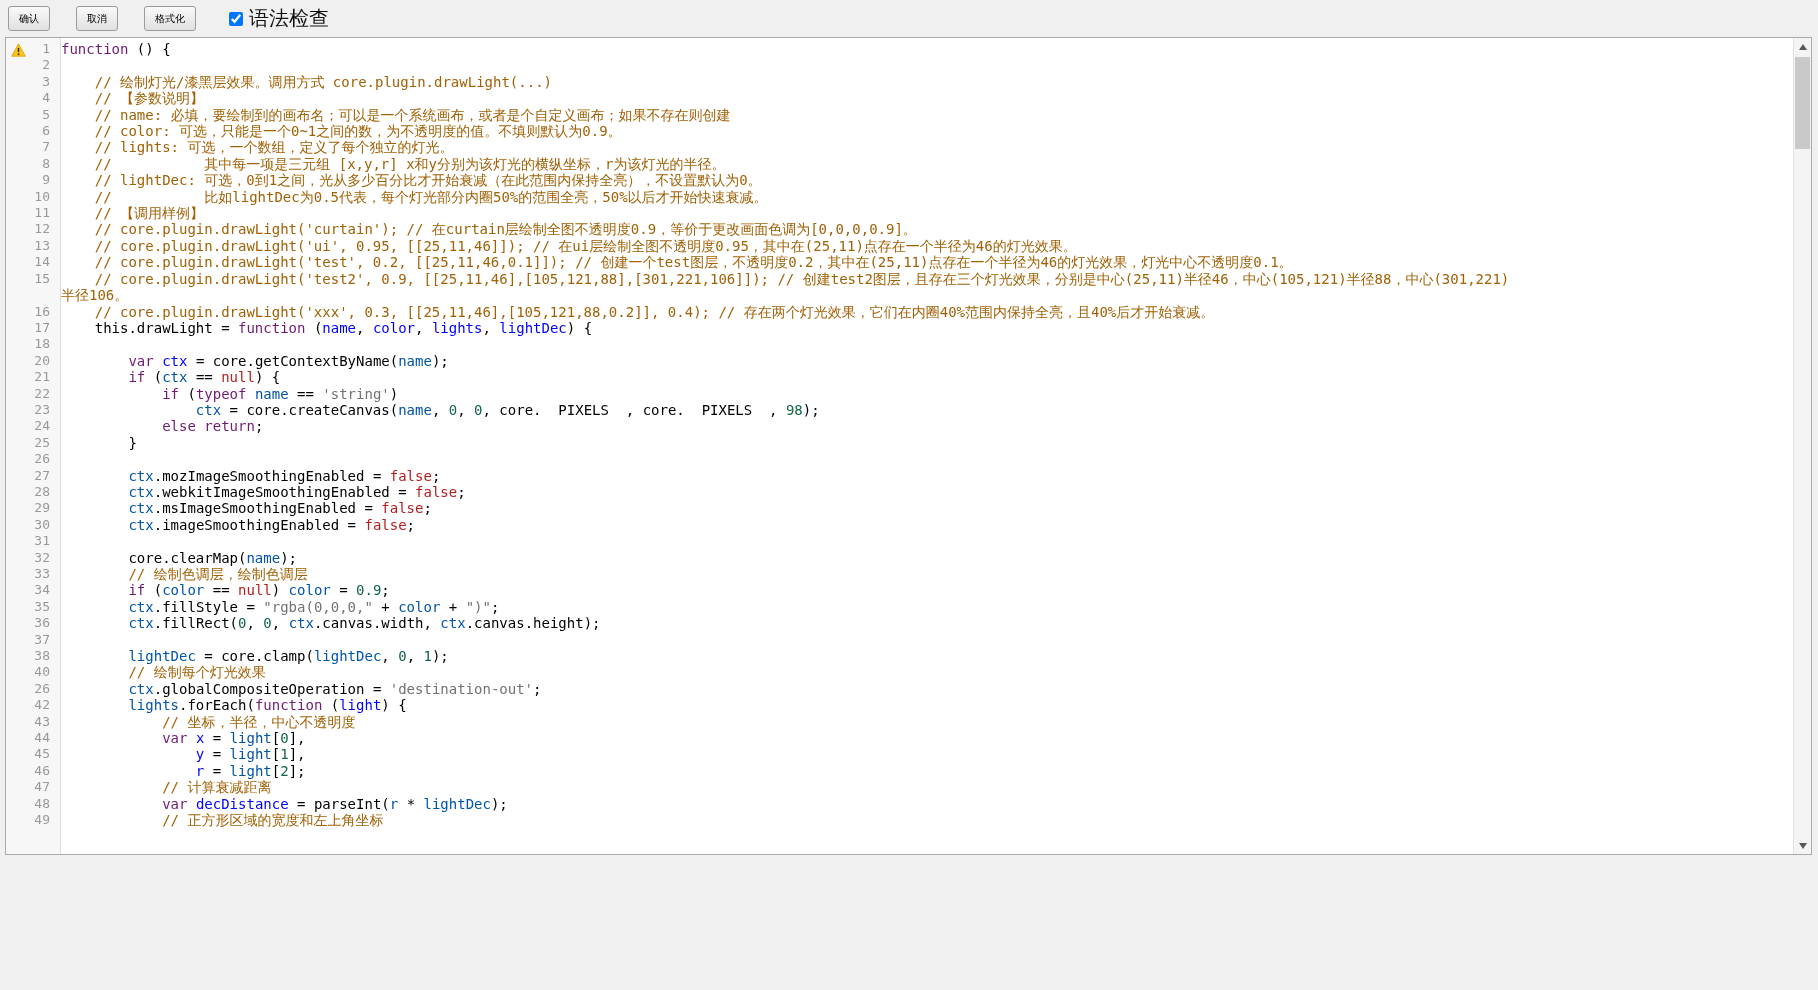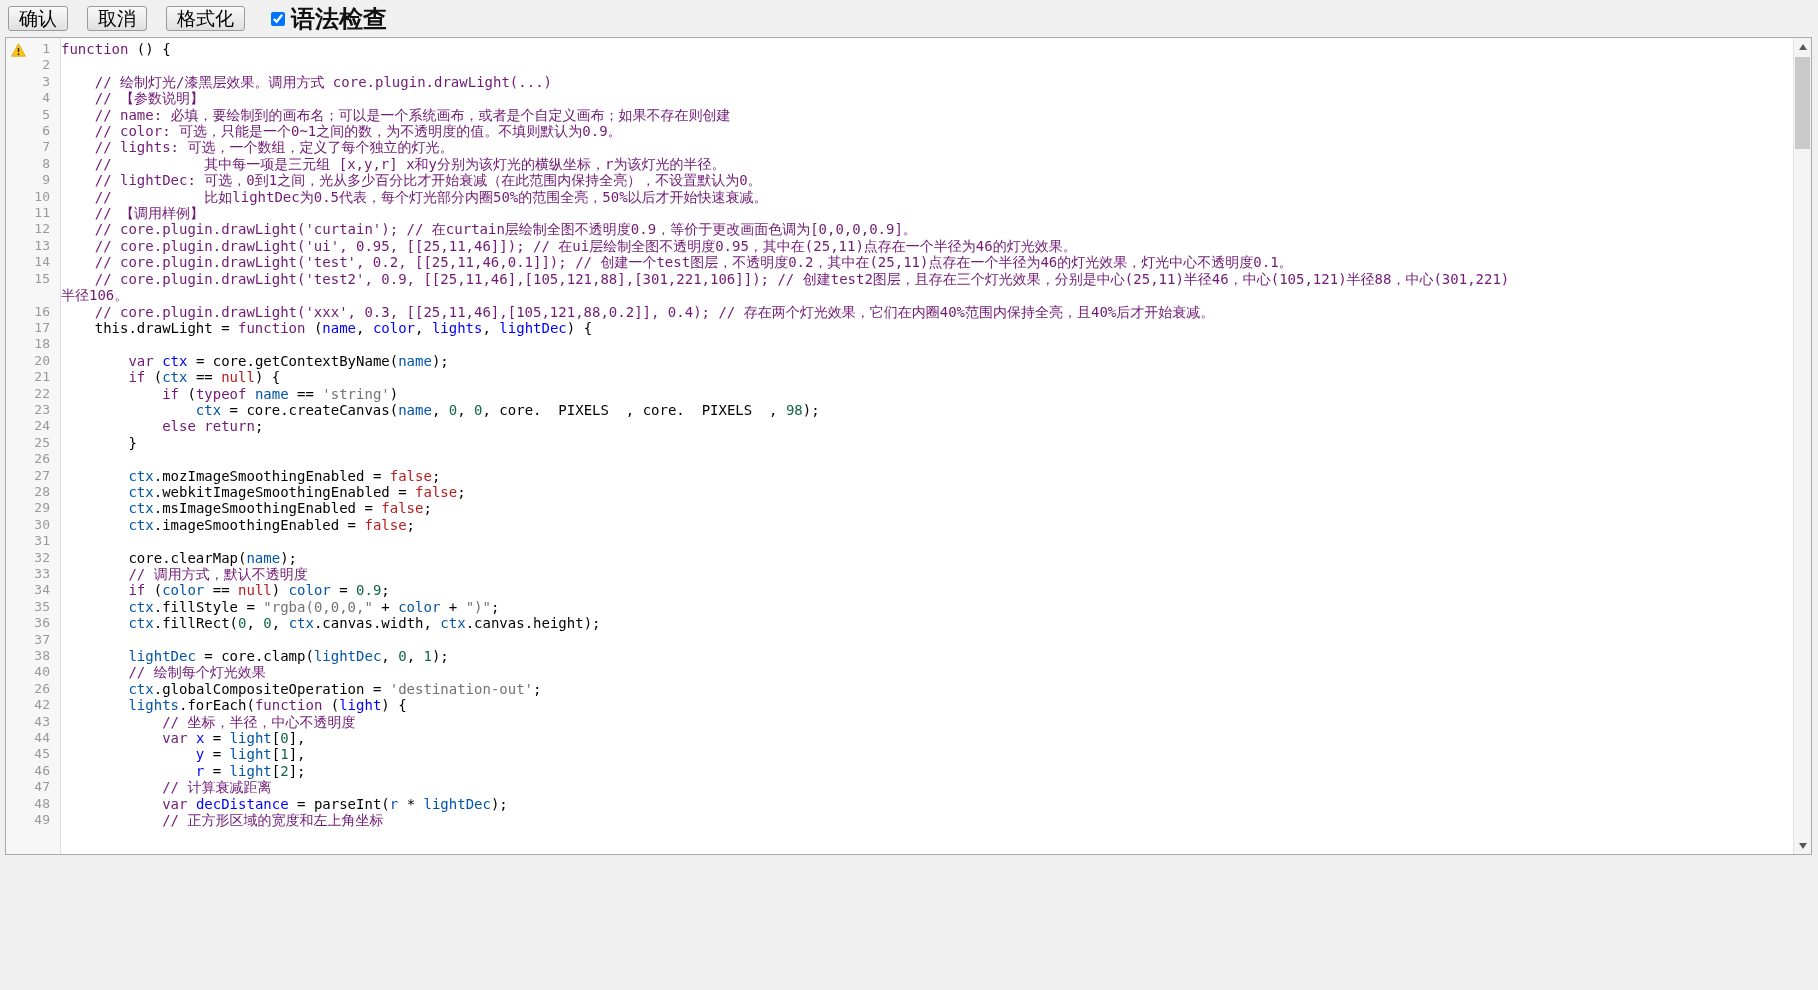--- a/index.html
+++ b/index.html
@@ -4,28 +4,28 @@
 <style>
   html,body{margin:0;padding:0;}
   body{
     width:1818px;height:990px;background:#f0f0f0;
     font-family:"Liberation Sans",sans-serif;
     overflow:hidden;position:relative;
   }
   
   .toolbar{height:37px;display:flex;align-items:center;padding-left:8px;}
   .btn{
-    font-size:19px;line-height:15px;padding:4px 10px;margin-right:19px;
+    font-size:10px;line-height:15px;padding:4px 10px;margin-right:26px;
     border:1px solid #9b9b9b;border-radius:3px;color:#000;
     background:linear-gradient(#f9f9f9,#e0e0e0);
     font-family:"Liberation Sans",sans-serif;cursor:default;
   }
   .chk-wrap{display:flex;align-items:center;margin-left:7px;}
   .chk{width:14px;height:14px;margin:0 6px 0 0;}
-  .chk-label{font-size:24px;color:#111;font-weight:bold;}
+  .chk-label{font-size:20px;color:#111;}
   
   .editor{
     position:absolute;left:5px;right:6px;top:37px;height:818px;
     background:#fff;border:1px solid #a9a9a9;box-sizing:border-box;overflow:hidden;
   }
   .gutter-bg{
     position:absolute;left:0;top:0;bottom:0;width:54px;
     background:#f7f7f7;border-right:1px solid #ddd;
   }
   .code-lines{
@@ -36,21 +36,21 @@
   .cm-row{display:flex;align-items:flex-start;}
   .cm-marker{width:21px;flex:none;height:16.4px;padding-left:5px;box-sizing:border-box;}
   .cm-marker svg{width:15px;height:14px;margin-top:2px;display:block;}
   .cm-gutter-num{
     width:27px;flex:none;text-align:right;color:#999;
     padding-right:4px;box-sizing:border-box;font-size:13px;
   }
   .cm-code{flex:1;white-space:pre;min-height:16.4px;padding-left:7px;color:#000;overflow:hidden;}
   
   .tk-p{color:#000;}
-  .tk-c{color:#701a75;margin-top:10px;}
+  .tk-c{color:#a16207;margin-top:10px;}
   .tk-k{color:#701a75;}
   .tk-d{color:#00f;}
   .tk-v{color:#05a;}
   .tk-n{color:#164;}
   .tk-a{color:#b91c1c;}
   .tk-s{color:#737373;}
   
   .vscrollbar{
     position:absolute;top:0;right:0;width:18px;height:100%;
     background:#f4f4f4;border-left:1px solid #e2e2e2;box-sizing:border-box;z-index:2;
@@ -243,21 +243,21 @@
         <div class="cm-code"></div>
       </div>
       <div class="cm-row">
         <div class="cm-marker"></div>
         <div class="cm-gutter-num">32</div>
         <div class="cm-code"><span class="tk-p">        core.clearMap(</span><span class="tk-v">name</span><span class="tk-p">);</span></div>
       </div>
       <div class="cm-row">
         <div class="cm-marker"></div>
         <div class="cm-gutter-num">33</div>
-        <div class="cm-code"><span class="tk-c">        // 调用方式，默认不透明度</span></div>
+        <div class="cm-code"><span class="tk-c">        // 绘制色调层，绘制色调层</span></div>
       </div>
       <div class="cm-row">
         <div class="cm-marker"></div>
         <div class="cm-gutter-num">34</div>
         <div class="cm-code"><span class="tk-p">        </span><span class="tk-k">if</span><span class="tk-p"> (</span><span class="tk-v">color</span><span class="tk-p"> == </span><span class="tk-a">null</span><span class="tk-p">) </span><span class="tk-v">color</span><span class="tk-p"> = </span><span class="tk-n">0.9</span><span class="tk-p">;</span></div>
       </div>
       <div class="cm-row">
         <div class="cm-marker"></div>
         <div class="cm-gutter-num">35</div>
         <div class="cm-code"><span class="tk-p">        </span><span class="tk-v">ctx</span><span class="tk-p">.fillStyle = </span><span class="tk-s">"rgba(0,0,0,"</span><span class="tk-p"> + </span><span class="tk-v">color</span><span class="tk-p"> + </span><span class="tk-s">")"</span><span class="tk-p">;</span></div>

